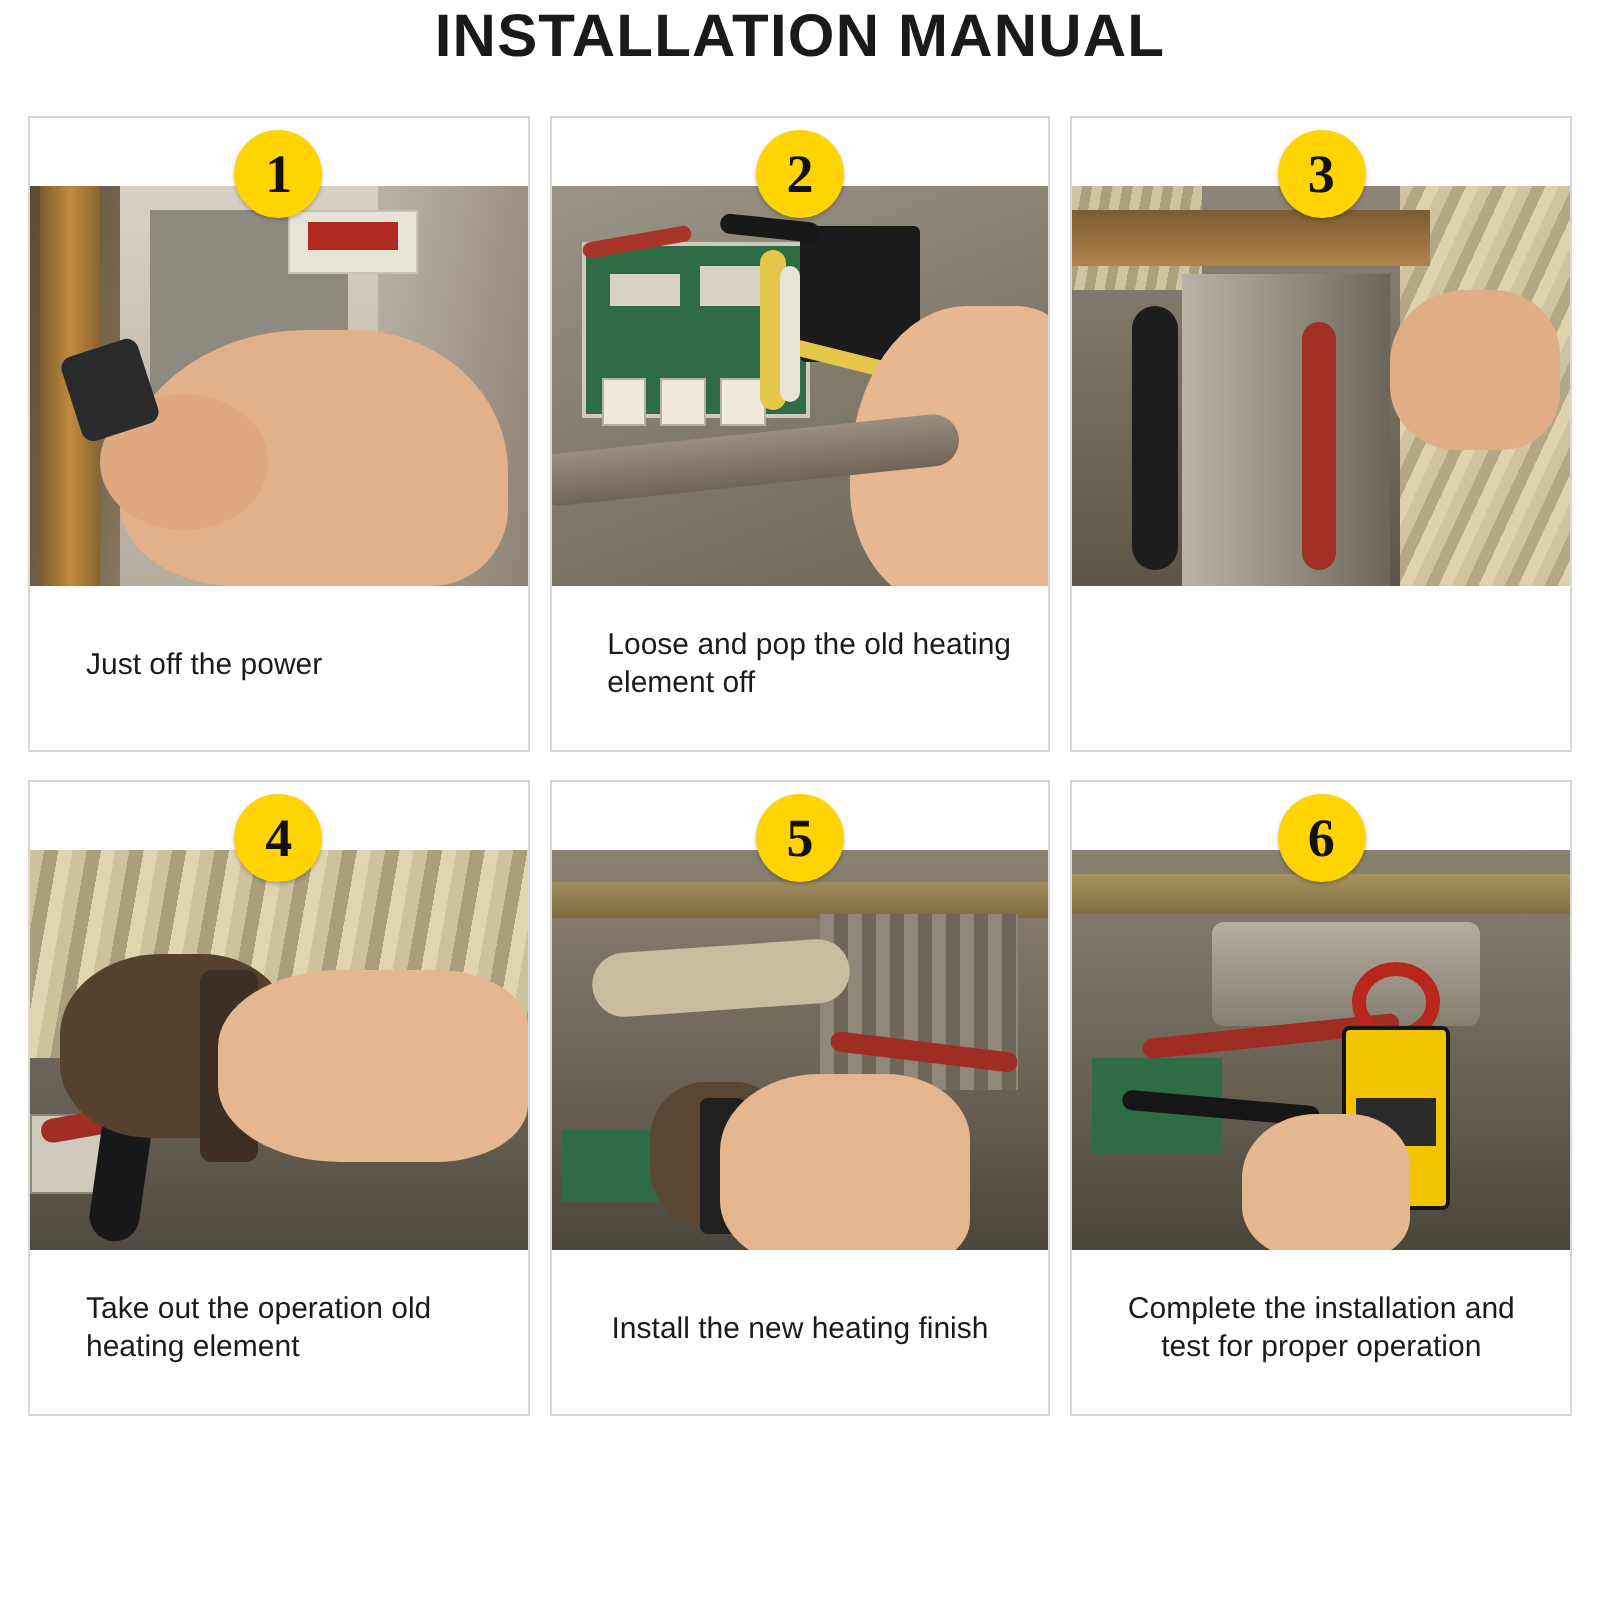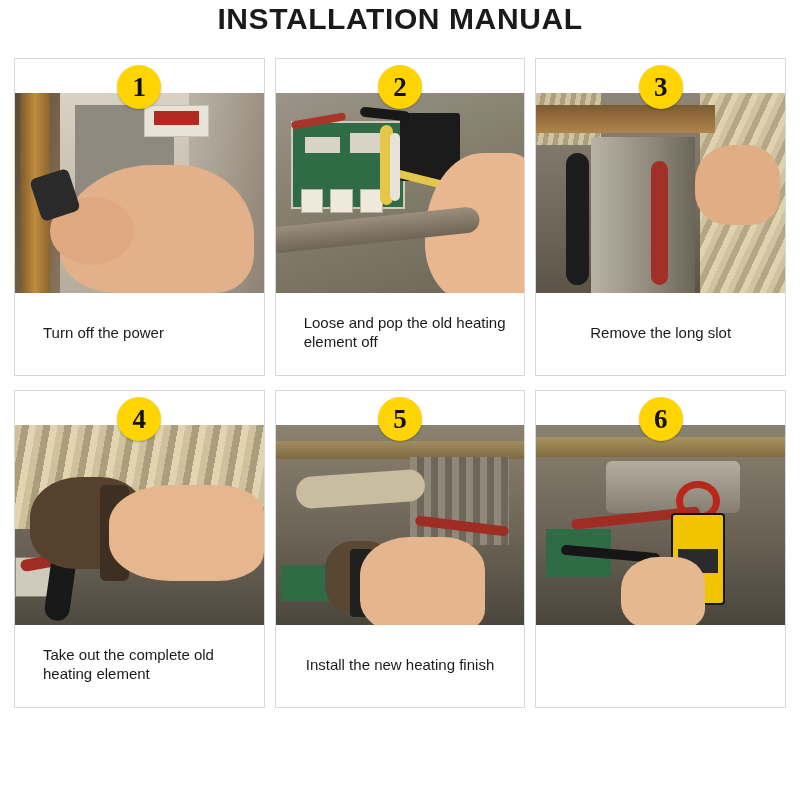--- a/index.html
+++ b/index.html
@@ -176,21 +176,21 @@
       <div class="photo p1">
         <div class="post"></div>
         <div class="door"></div>
         <div class="doorin"></div>
         <div class="label"></div>
         <div class="redlbl"></div>
         <div class="hand"></div>
         <div class="thumb"></div>
         <div class="tool"></div>
       </div>
-      <div class="caption left">Turn off the power</div>
+      <div class="caption left">Just off the power</div>
     </div>
 
     <div class="card">
       <div class="badge">2</div>
       <div class="photo p2">
         <div class="board"></div>
         <div class="chip" style="left:12%;top:22%;width:14%;height:8%;"></div>
         <div class="chip" style="left:30%;top:20%;width:16%;height:10%;"></div>
         <div class="relay" style="left:10%;"></div>
         <div class="relay" style="left:22%;"></div>
@@ -211,35 +211,34 @@
       <div class="badge">3</div>
       <div class="photo p3">
         <div class="foil"></div>
         <div class="foil2"></div>
         <div class="beam"></div>
         <div class="tank"></div>
         <div class="bwire"></div>
         <div class="rwire"></div>
         <div class="hand3"></div>
       </div>
-      <div class="caption">Remove the long slot</div>
     </div>
 
     <div class="card">
       <div class="badge">4</div>
       <div class="photo p4">
         <div class="foilb"></div>
         <div class="plate"></div>
         <div class="red4"></div>
         <div class="blk4"></div>
         <div class="glove"></div>
         <div class="cuff"></div>
         <div class="arm"></div>
       </div>
-      <div class="caption left">Take out the complete old heating element</div>
+      <div class="caption left">Take out the operation old heating element</div>
     </div>
 
     <div class="card">
       <div class="badge">5</div>
       <div class="photo p5">
         <div class="bar"></div>
         <div class="elem"></div>
         <div class="hose"></div>
         <div class="red5"></div>
         <div class="grn5"></div>
@@ -256,16 +255,17 @@
         <div class="bar6"></div>
         <div class="tank6"></div>
         <div class="grn6"></div>
         <div class="red6"></div>
         <div class="blk6"></div>
         <div class="clamp"></div>
         <div class="meter"></div>
         <div class="mscreen"></div>
         <div class="hand6"></div>
       </div>
+      <div class="caption">Complete the installation and test for proper operation</div>
     </div>
 
   </div>
 </div>
 
 </body></html>

